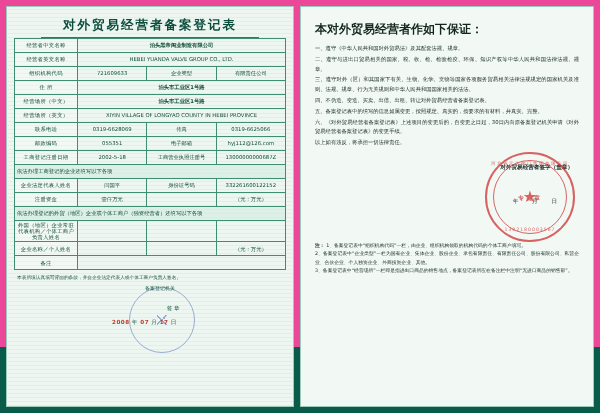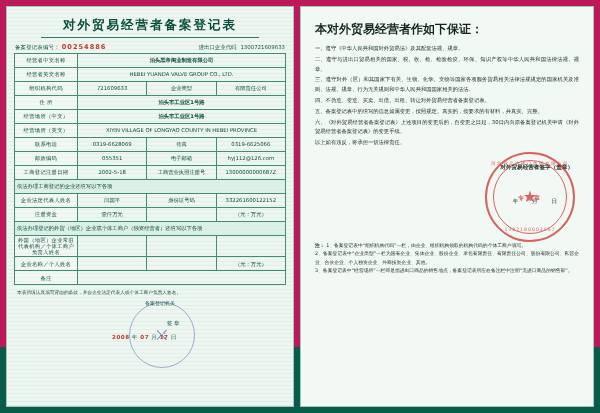--- a/index.html
+++ b/index.html
@@ -2,21 +2,21 @@
 <html><head>
 <meta charset="utf-8">
 <style>
   html,body{margin:0;padding:0;}
   body{
     width:600px;height:413px;
     background:#0a5c4a;
     font-family:"DejaVu Sans","Liberation Sans",sans-serif;
     overflow:hidden;
   }
-  .page{position:relative;width:600px;height:347px;background:#be185d;}
+  .page{position:relative;width:600px;height:347px;background:#ec4899;}
   .sheet{
     position:absolute;top:6px;background:#eef7f2;
     border:1px solid #9fc9b8;
     box-sizing:border-box;
   }
   .left{left:6px;width:288px;height:401px;
     background:
       repeating-linear-gradient(0deg, rgba(60,150,120,.07) 0 1px, rgba(0,0,0,0) 1px 4px),
       #eef6f1;}
   .right{left:300px;width:294px;height:401px;background:#f2f8f4;}
@@ -122,28 +122,20 @@
 </head>
 <body>
 
 <div class="page">
 
   <div class="sheet left">
 
     <div class="l-title">对外贸易经营者备案登记表</div>
     <div class="l-title-underline"></div>
 
-    <div class="l-regline">
-      <span class="lbl">备案登记表编号：</span>
-      <span class="num">00254886</span>
-      <span class="right-lbl">
-        <span>进出口企业代码</span>
-        <span class="right-num">1300721609633</span>
-      </span>
-    </div>
 
     <table class="form">
       <tbody>
           <tr>
         <td class="lab">经营者中文名称</td>
         <td class="val" colspan="3">泊头黑帝阁业制造有限公司</td>
       </tr>
       <tr>
         <td class="lab">经营者英文名称</td>
         <td class="valsm" colspan="3">HEBEI YUANDA VALVE GROUP CO., LTD.</td>

